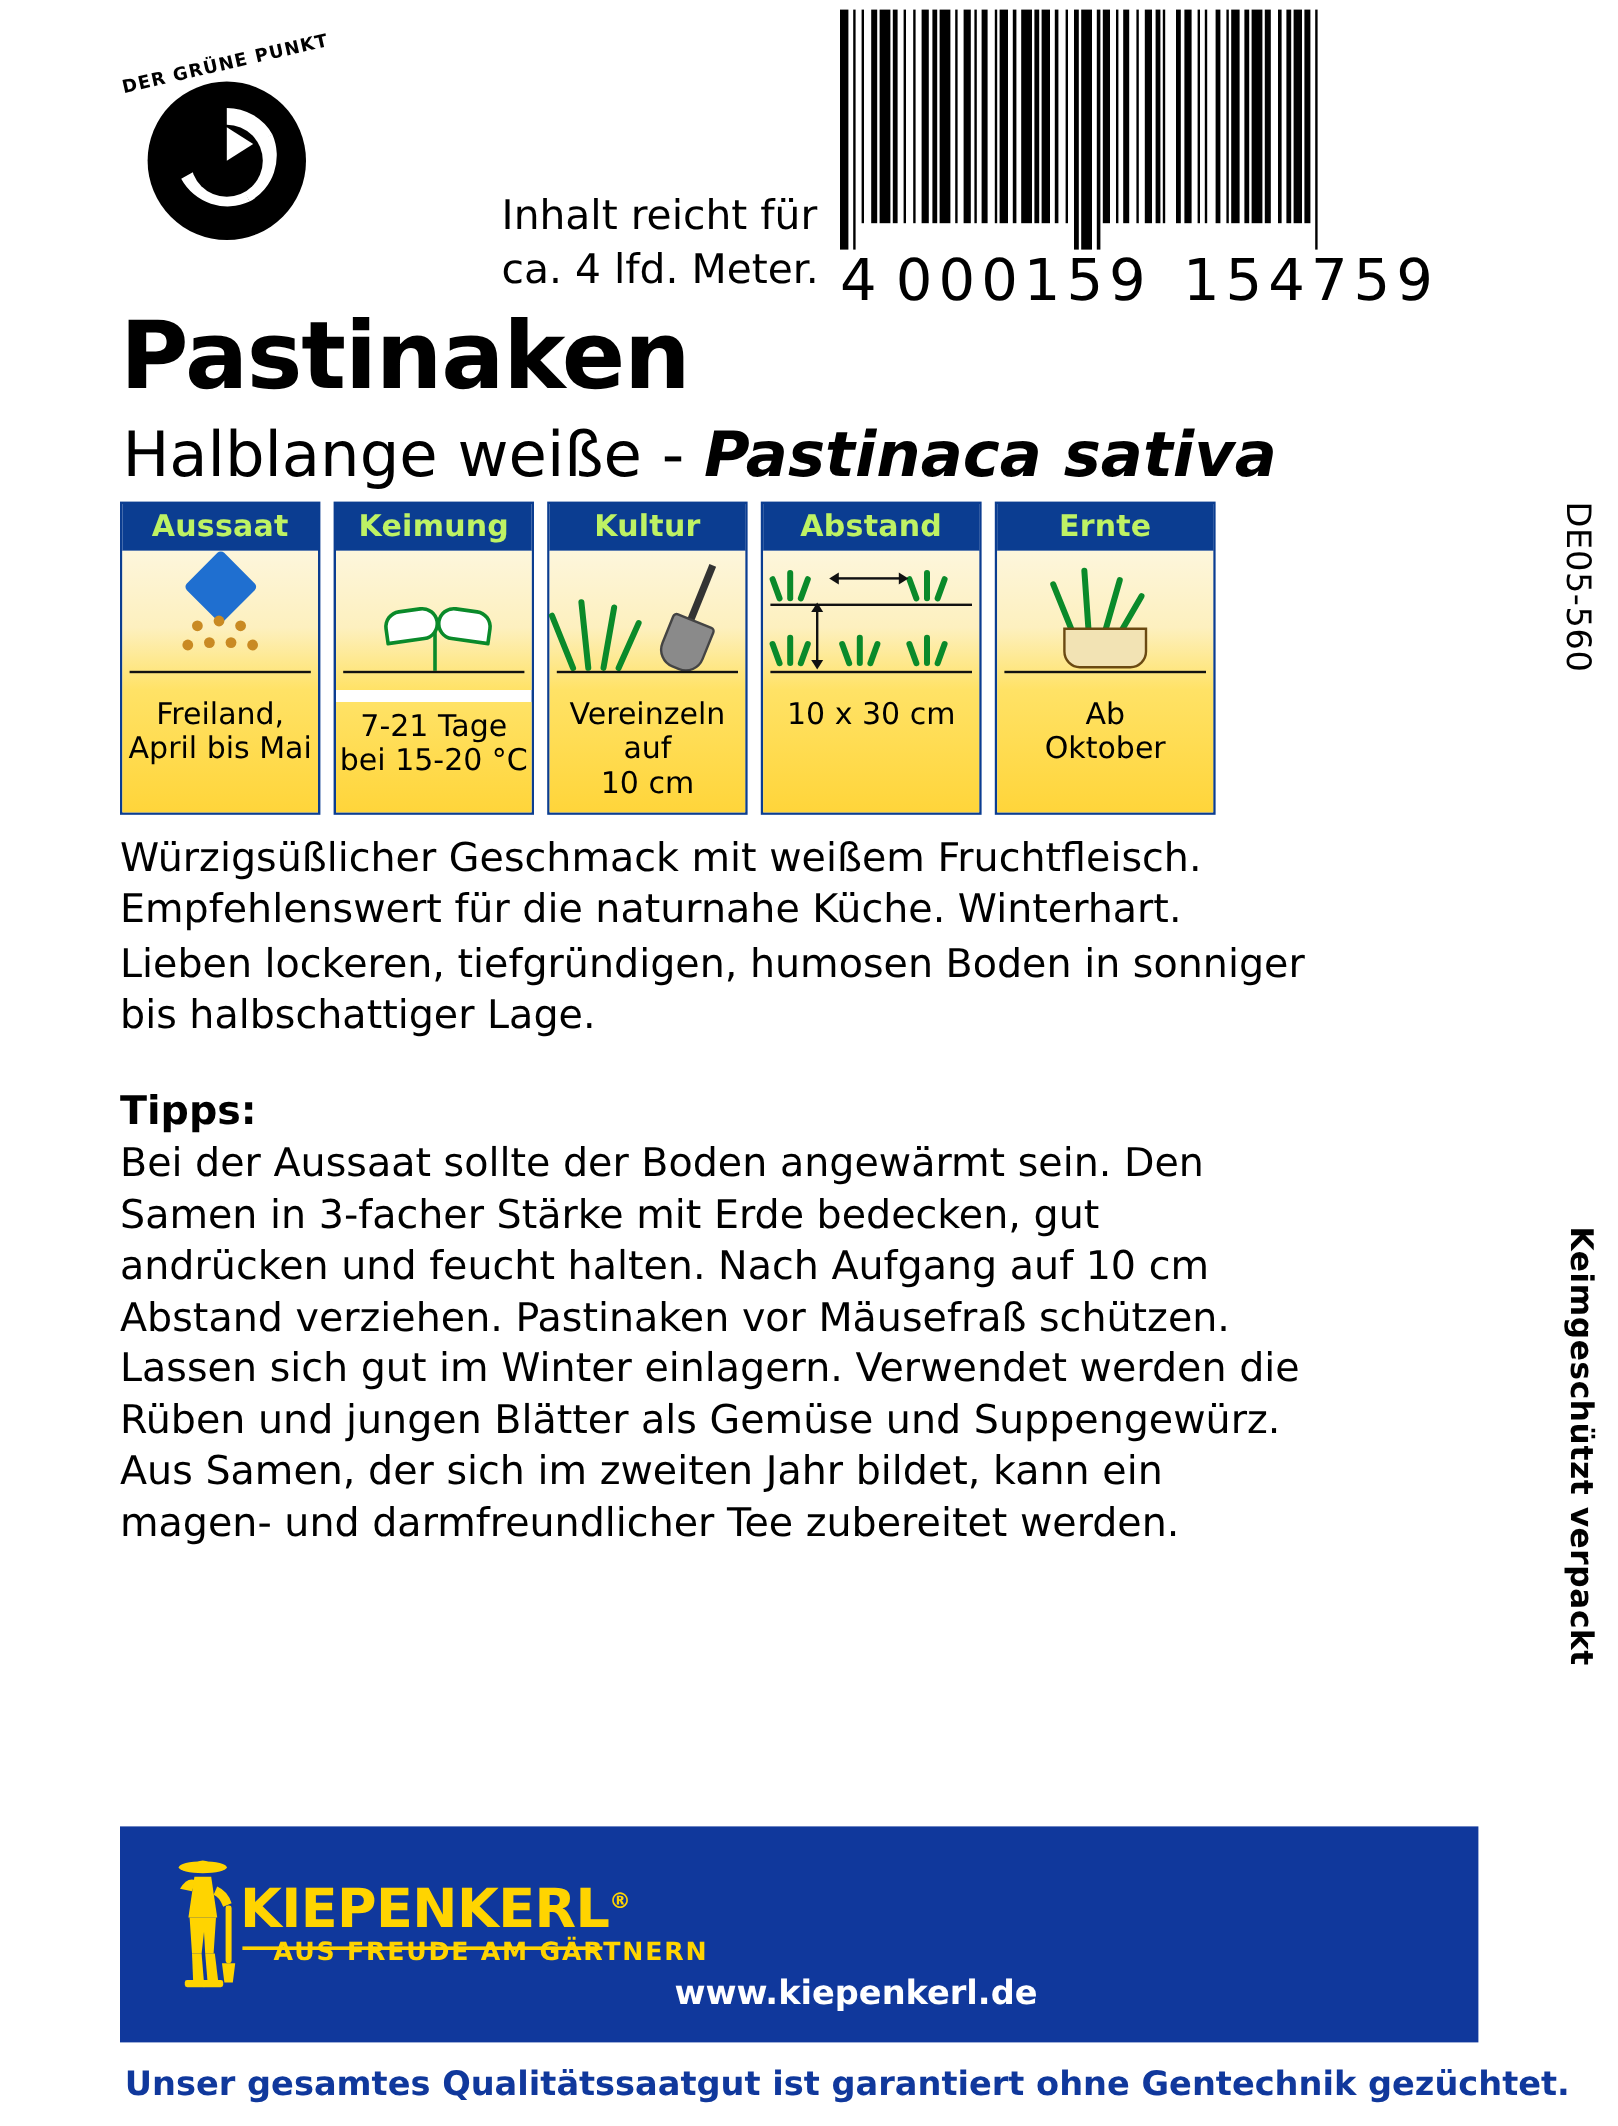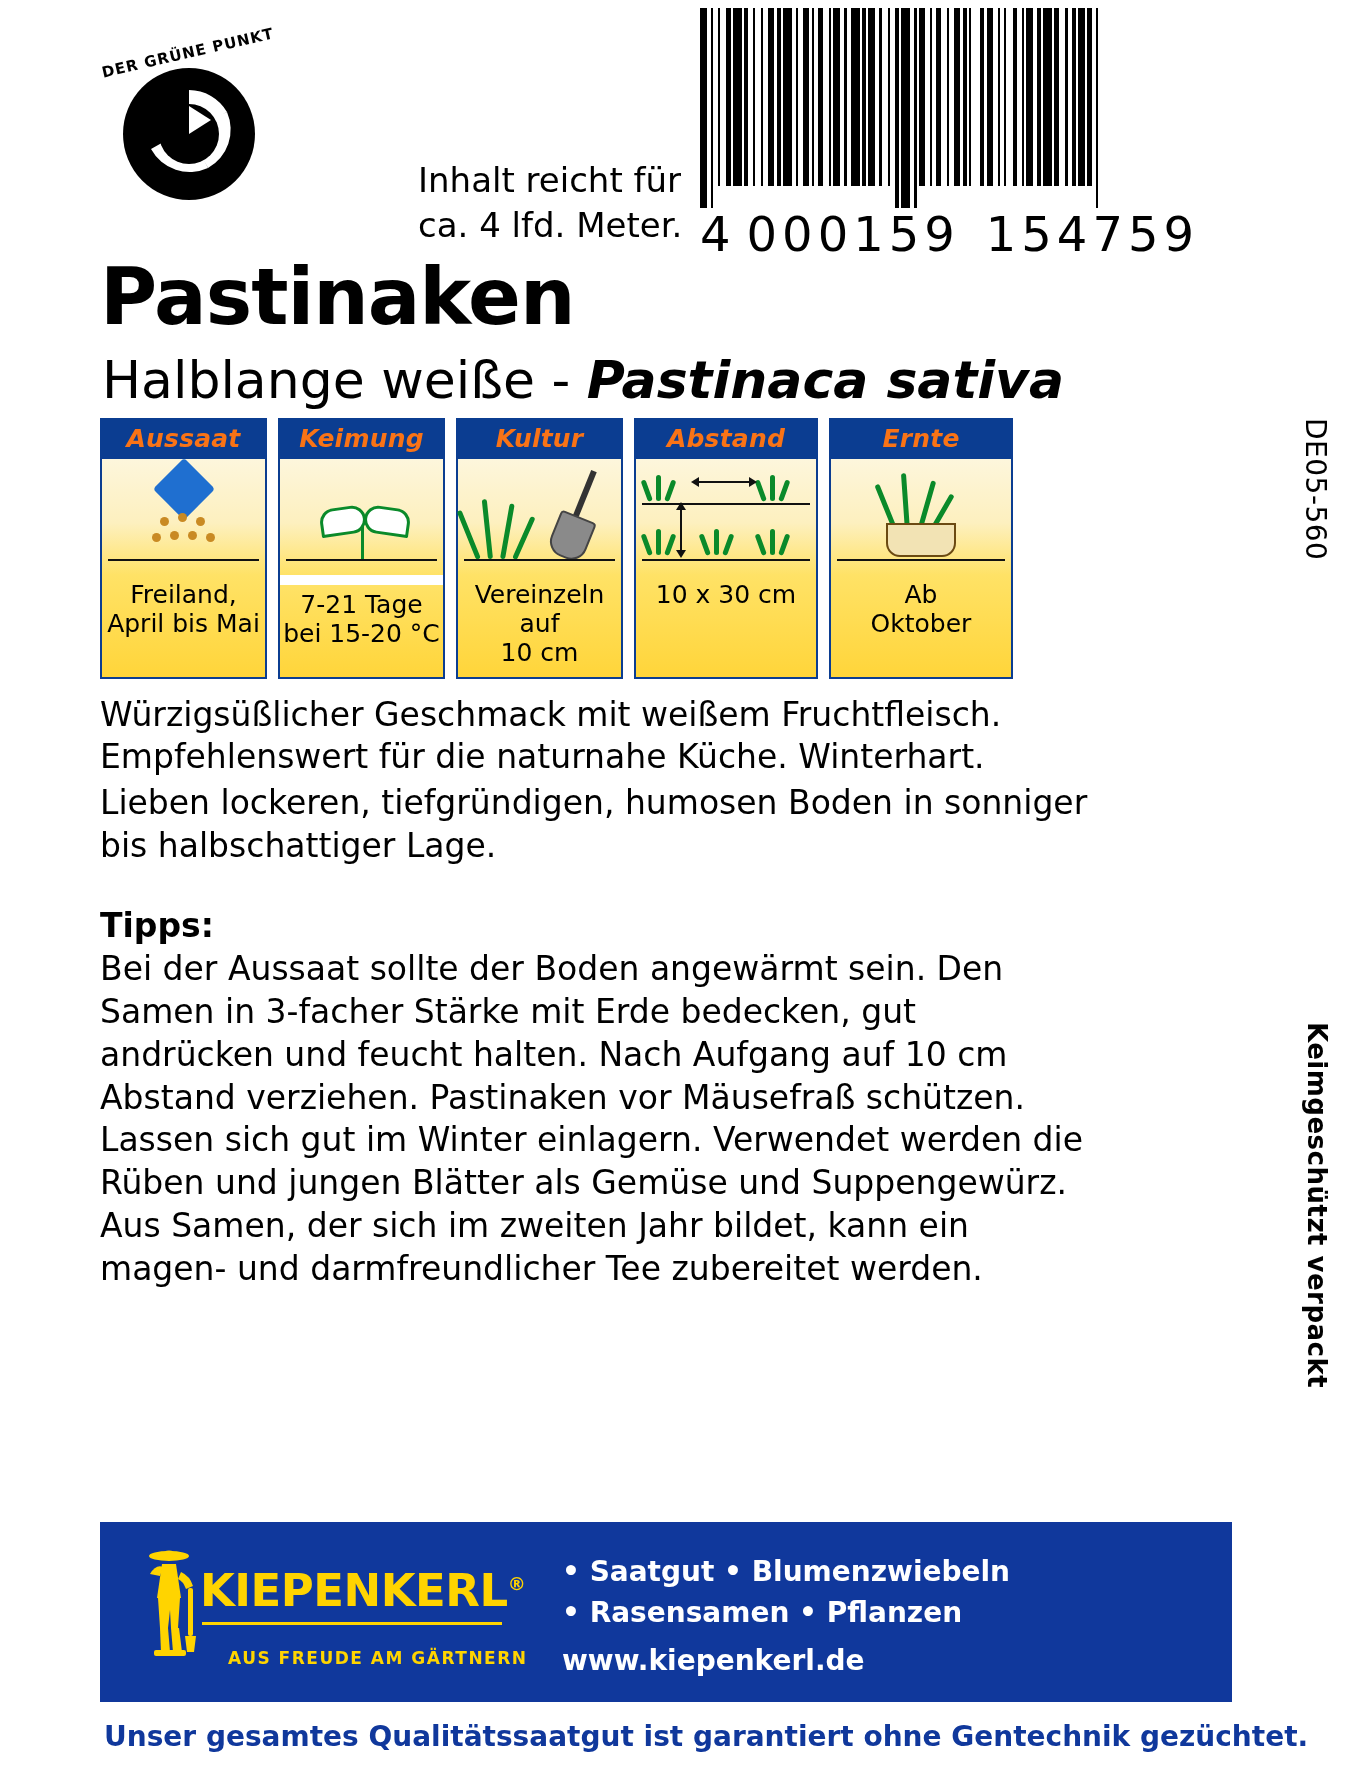--- a/index.html
+++ b/index.html
@@ -112,27 +112,26 @@
     width: 167px;
     border: 2px solid #0b3d91;
     box-sizing: border-box;
     background: #ffffff;
     display: flex;
     flex-direction: column;
   }
   .icon-box.wide { width: 184px; }
   .icon-head {
     background: #0b3d91;
-    color: #f97316;
+    color: #bef264;
     font-size: 25px;
     font-weight: bold;
     text-align: center;
     padding: 4px 0 6px 0;
     letter-spacing: 0.2px;
-    font-style: italic;
   }
   .icon-art {
     height: 116px;
     position: relative;
     background: linear-gradient(180deg, #fdf6dc 0%, #fdf0bf 55%, #ffe266 100%);
   }
   .icon-cap {
     background: linear-gradient(180deg, #ffe266 0%, #ffd53a 100%);
     text-align: center;
     font-size: 25px;
@@ -329,23 +328,23 @@
     position: absolute;
     left: 102px;
     top: 100px;
     width: 300px;
     height: 3px;
     background: #ffd400;
   }
   .kk-slogan {
     position: absolute;
     left: 128px;
-    top: 126px;
+    top: 92px;
     color: #ffd400;
-    font-size: 17px;
+    font-size: 21px;
     font-weight: bold;
     letter-spacing: 1.5px;
   }
   .gardener {
     position: absolute;
     left: 38px;
     top: 22px;
     width: 62px;
     height: 120px;
   }
@@ -638,20 +637,16 @@
       <path d="M33 84 h8 l3 24 h-9 z"></path>
       <rect x="16" y="106" width="18" height="6" rx="2"></rect>
       <rect x="30" y="106" width="18" height="6" rx="2"></rect>
       <rect x="50" y="44" width="5" height="48" rx="2"></rect>
       <path d="M47 92 h11 l-2 16 h-7 z"></path>
     </g>
   </svg>
   <div class="kk-name"><span>KIEPENKERL</span><span class="kk-reg">®</span></div>
   <div class="kk-rule"></div>
   <div class="kk-slogan">AUS FREUDE AM GÄRTNERN</div>
-  <div class="foot-list">
-    <div>• Saatgut • Blumenzwiebeln</div>
-    <div>• Rasensamen • Pflanzen</div>
-  </div>
   <div class="foot-url">www.kiepenkerl.de</div>
 </div>
 
 <div class="garantie">Unser gesamtes Qualitätssaatgut ist garantiert ohne Gentechnik gezüchtet.</div>
 
 </body></html>

